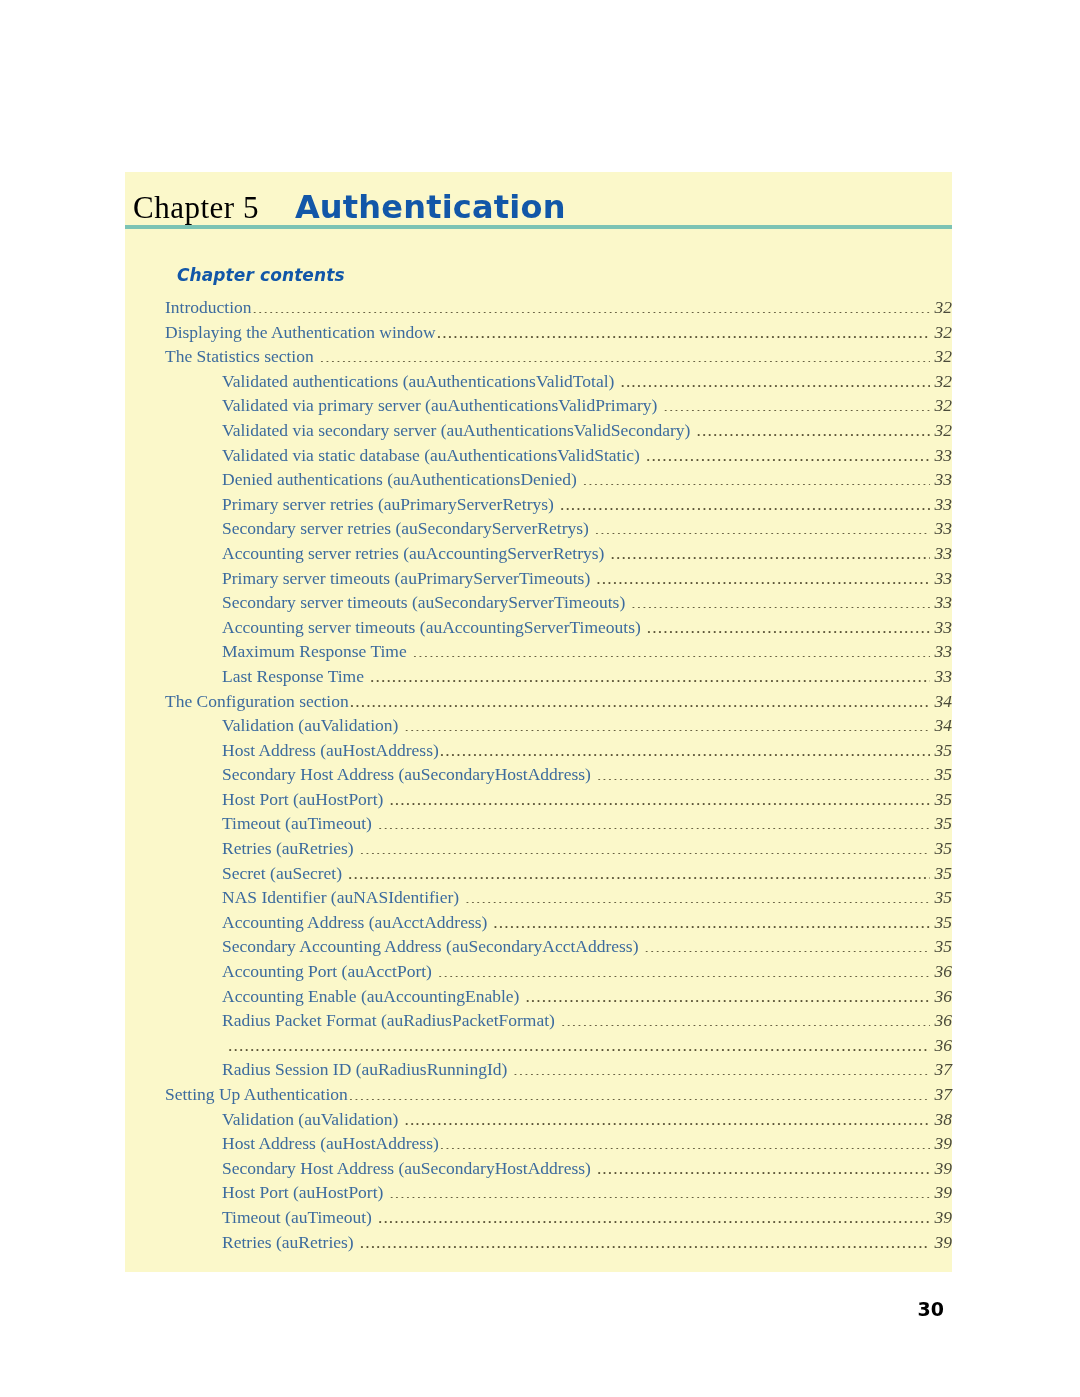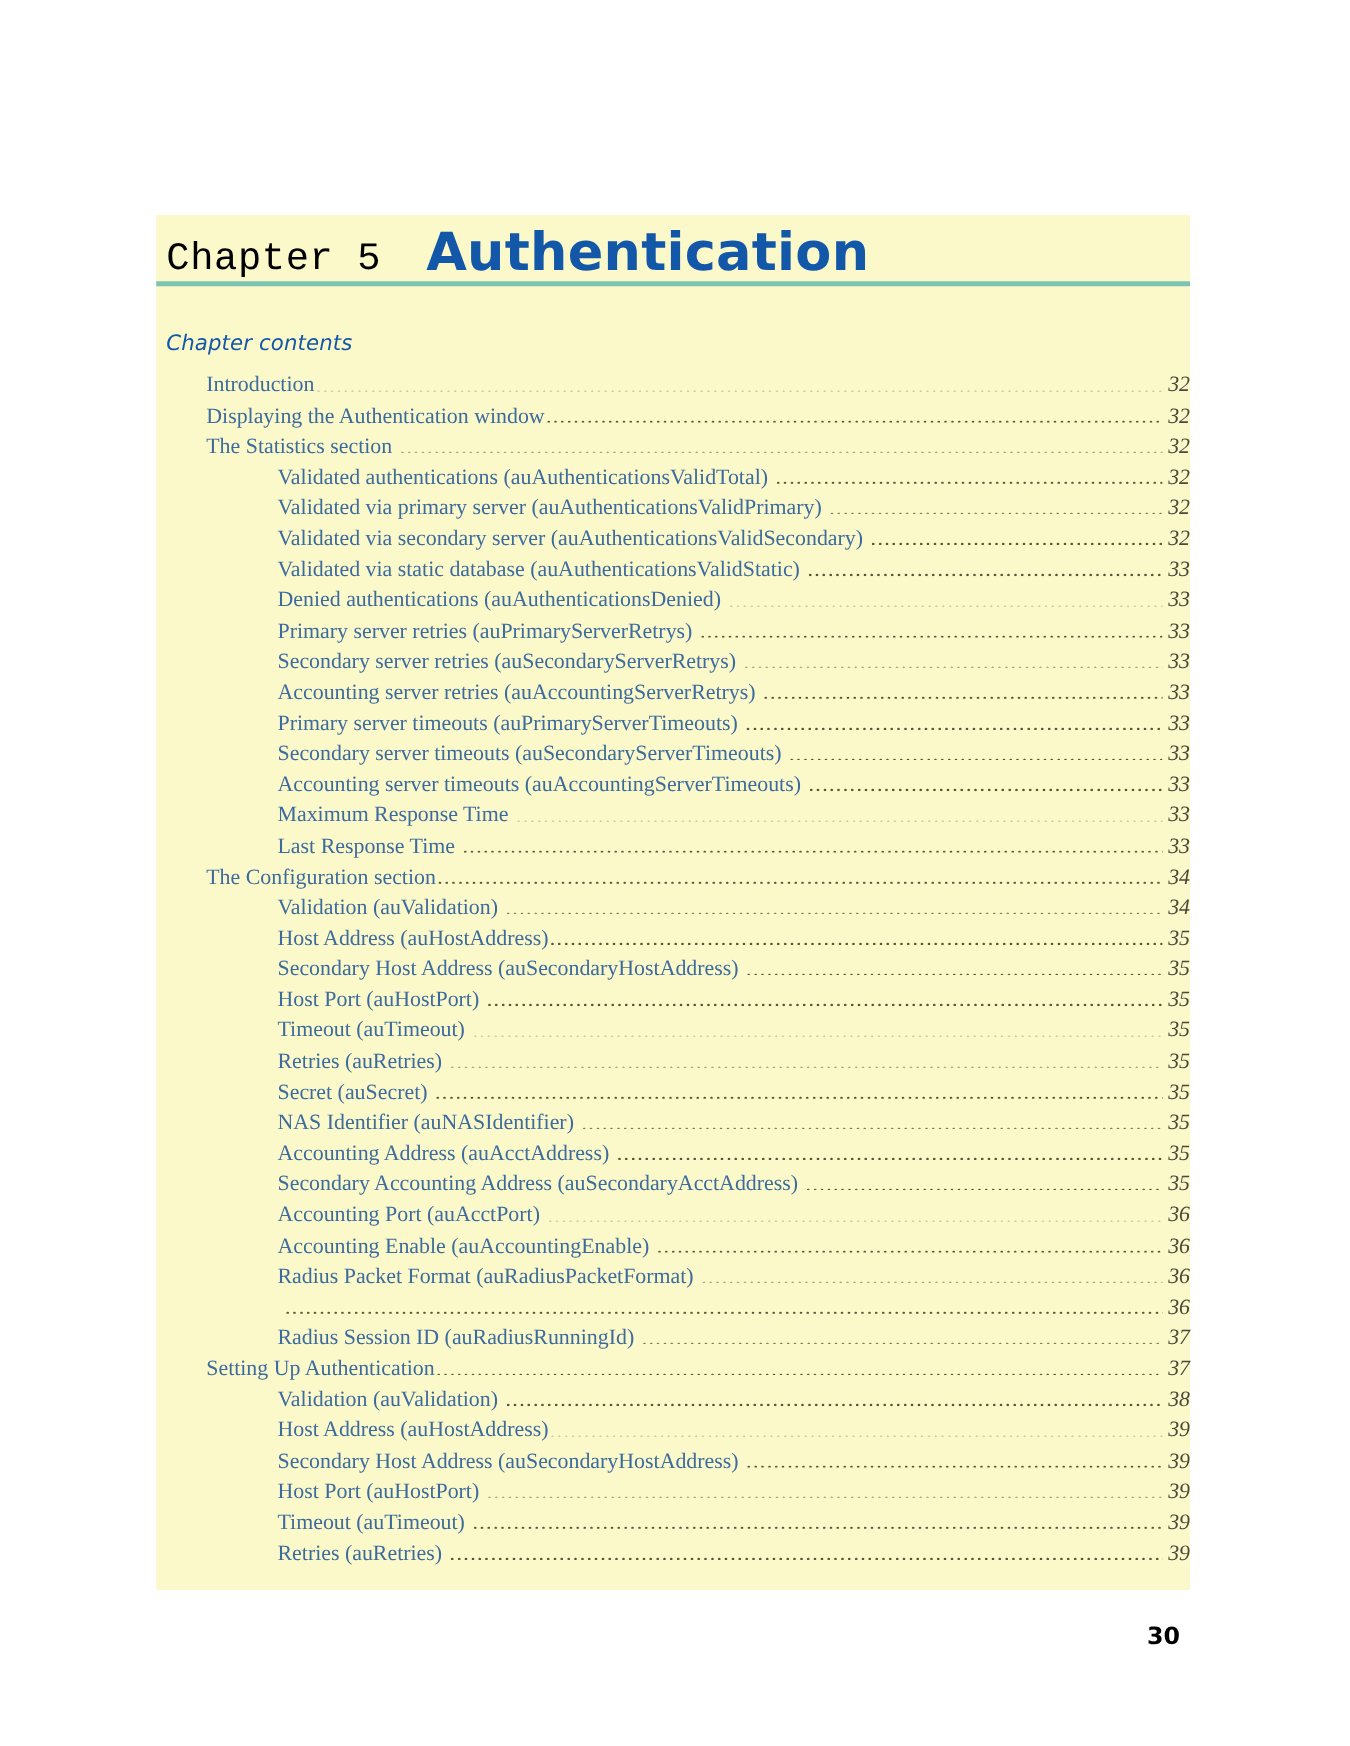--- a/index.html
+++ b/index.html
@@ -32,31 +32,31 @@
 
   
   .chapter-header {
     height: 53px;
     display: flex;
     align-items: flex-end;
     padding: 0 0 2px 8px;
     box-sizing: border-box;
   }
   .chapter-label {
-    font-family: Liberation Mono, monospace;
+    font-family: Liberation Serif, serif;
     font-size: 31px;
     font-weight: 300;
     color: #000000;
     letter-spacing: 0.5px;
     line-height: 1;
     white-space: nowrap;
   }
   .chapter-title {
     font-family: "DejaVu Sans", sans-serif;
-    font-size: 42px;
+    font-size: 32px;
     font-weight: 700;
     color: #1257a8;
     letter-spacing: 0.2px;
     line-height: 1;
     margin-left: 36px;
     white-space: nowrap;
   }
 
   .header-rule {
     height: 4px;
@@ -64,25 +64,26 @@
     width: 100%;
   }
 
   
   .contents-body {
     padding: 0 0 18px 0;
   }
   .contents-heading {
     font-family: "DejaVu Sans", sans-serif;
     font-size: 17px;
-    font-weight: 400;
+    font-weight: 700;
     font-style: italic;
     color: #1257a8;
     padding: 36px 0 10px 8px;
     letter-spacing: 0.1px;
+    margin-left: 44px;
   }
 
   .toc {
     list-style: none;
     margin: 0;
     padding: 0;
   }
 
   .toc-entry {
     display: flex;

